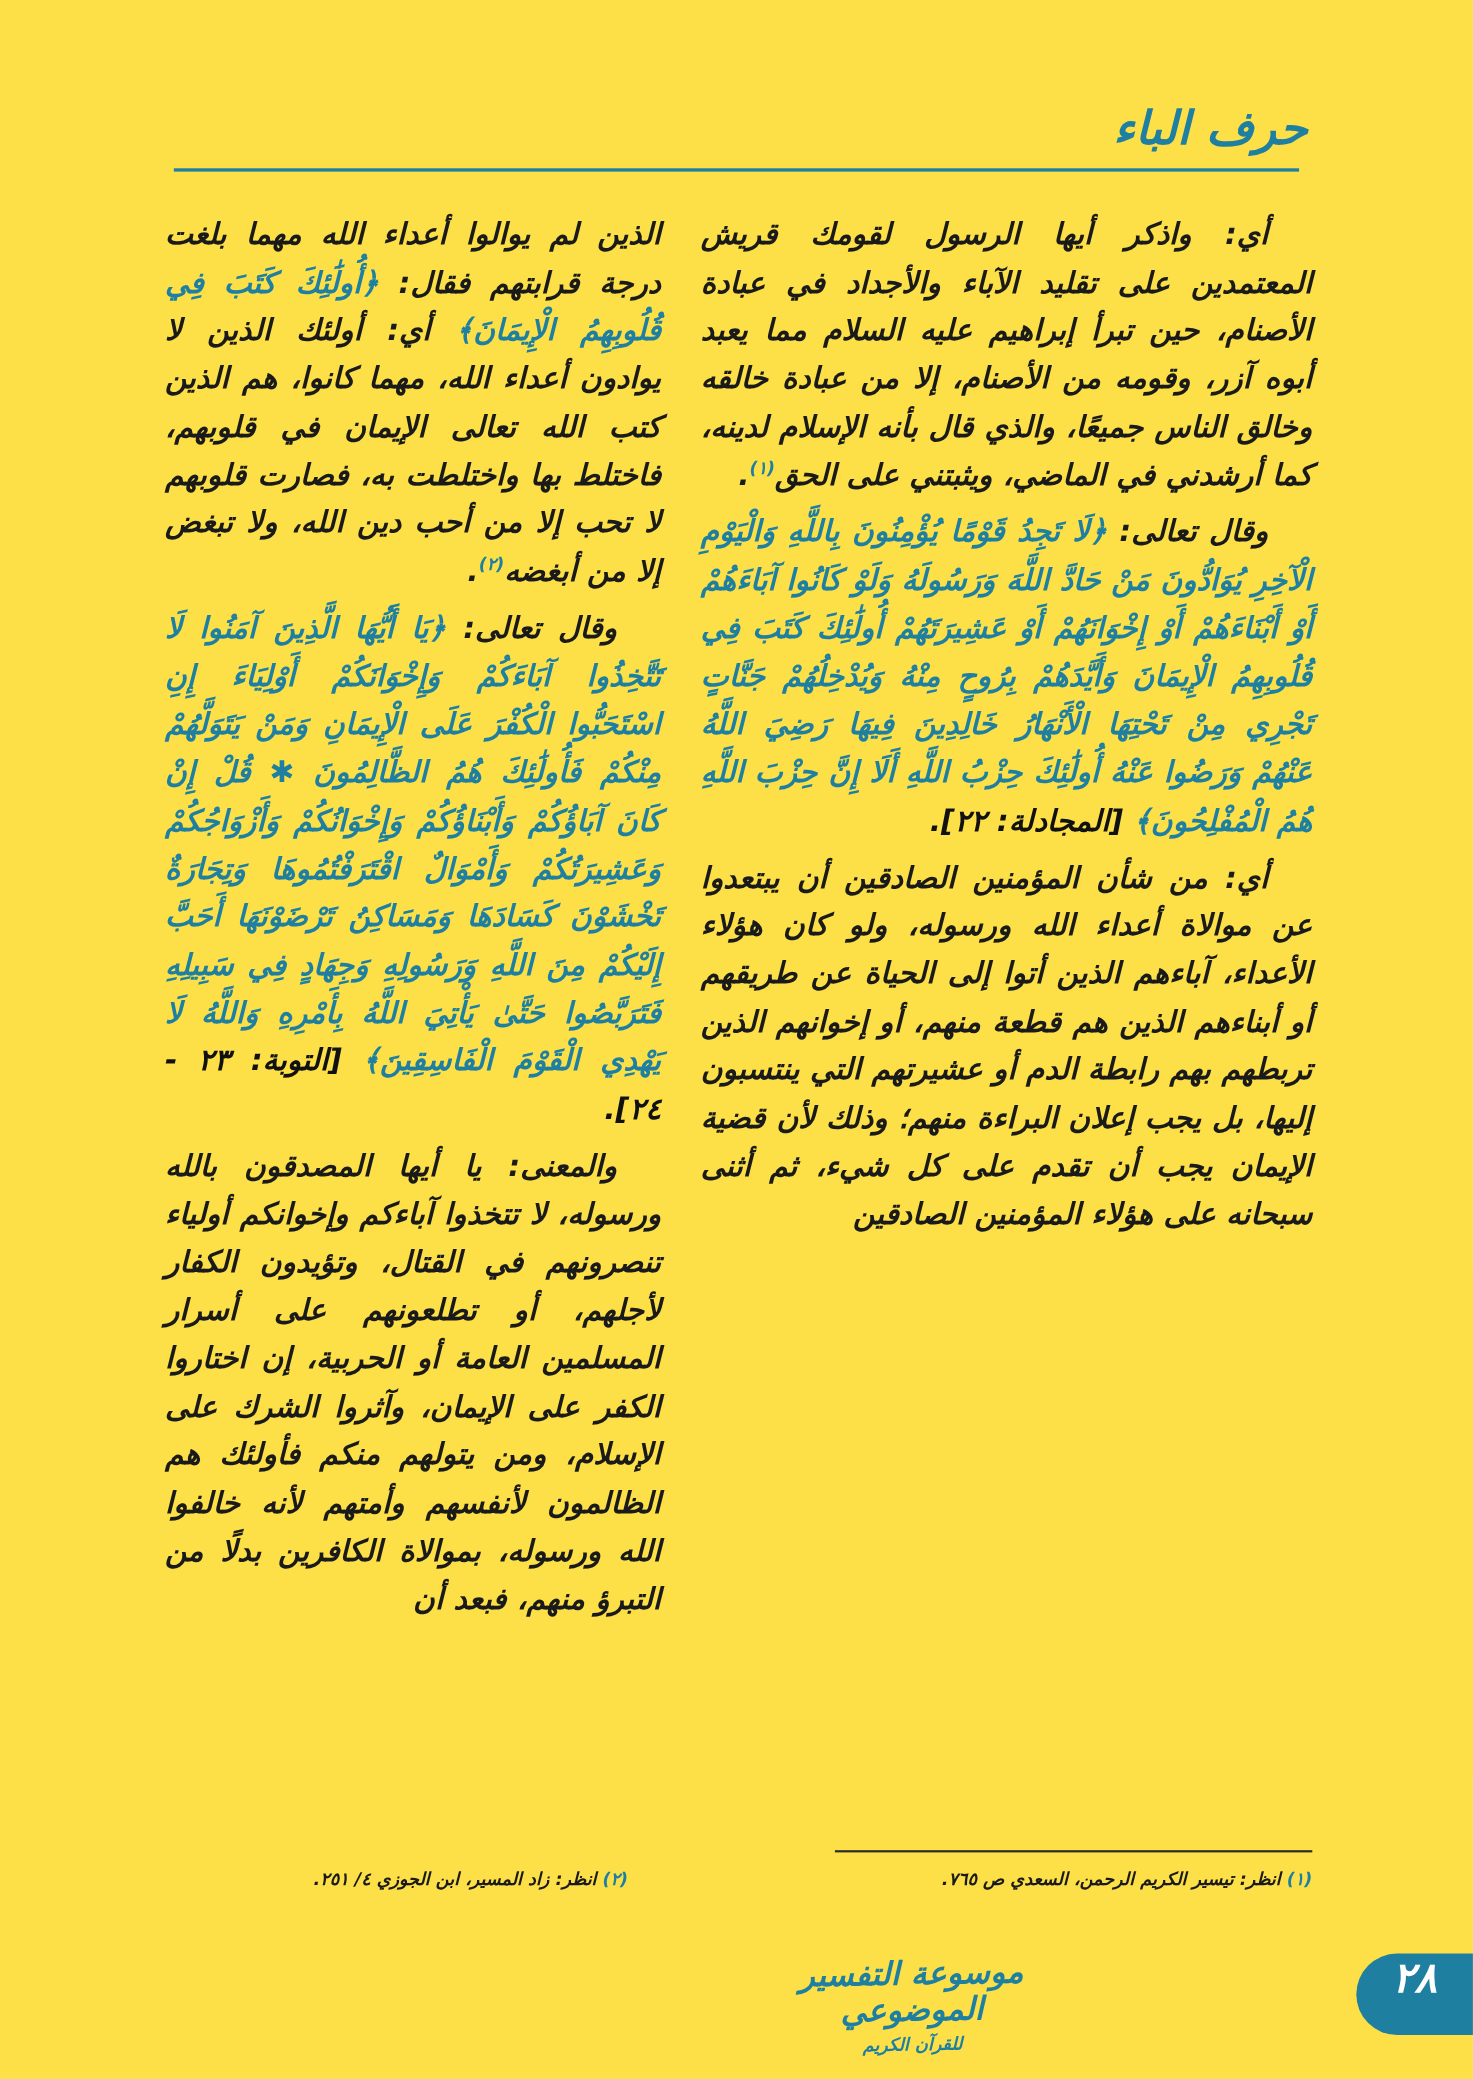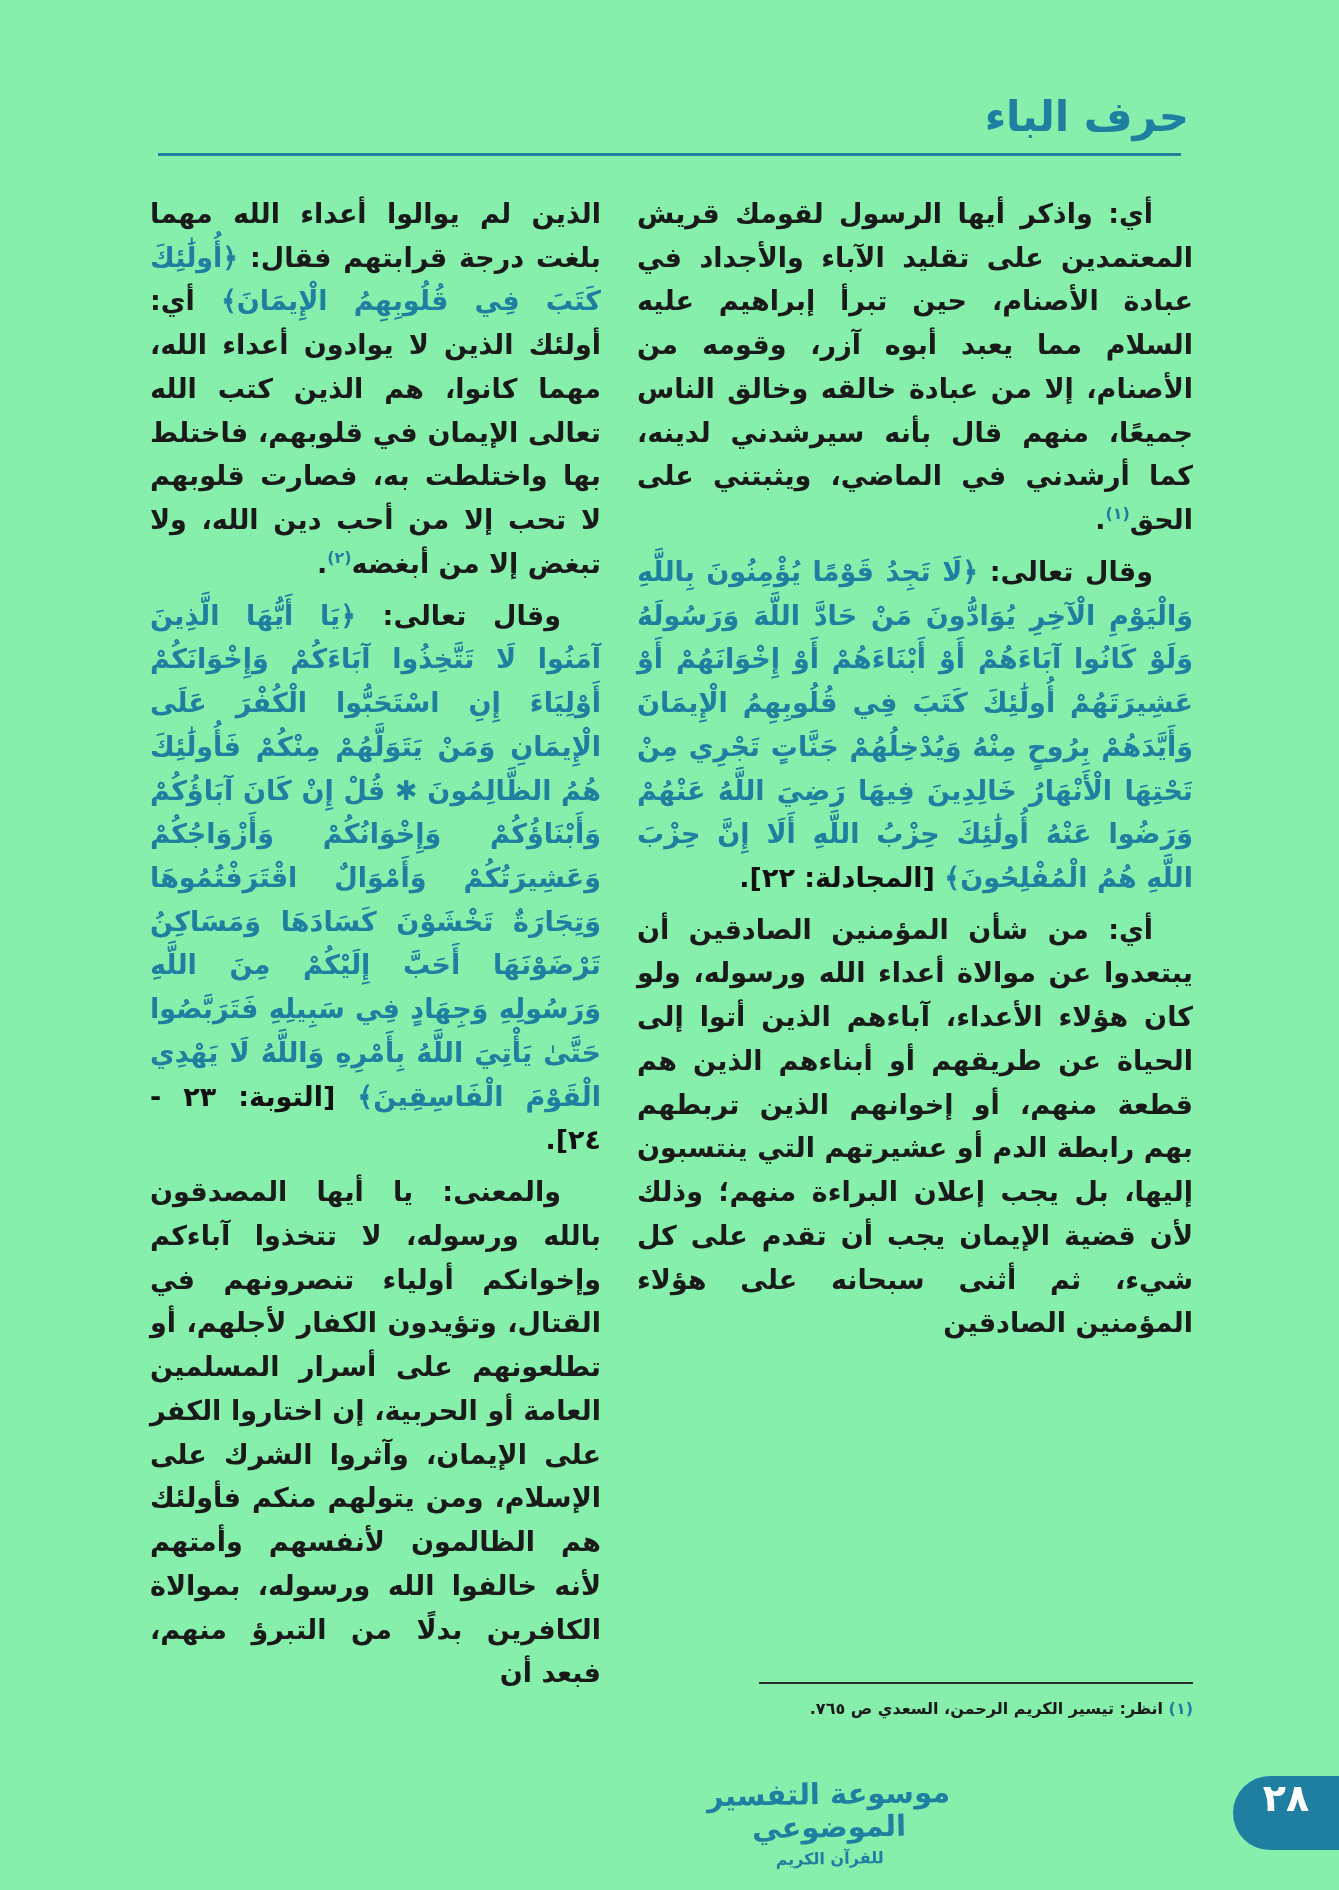--- a/index.html
+++ b/index.html
@@ -1,24 +1,25 @@
 <!DOCTYPE html>
 <html lang="ar" dir="rtl" style="--accent: #1e7fa1; --ink: #1a1a1a;"><head>
 <meta charset="utf-8">
 <style>
   :root{
     --accent:#1e7fa1;
     --ink:#1a1a1a;
   }
   html,body{margin:0;padding:0;background:#ffffff;}
   .page{
-    width:1339px;height:1890px;position:relative;background:#86efac;
+    width:1339px;height:1890px;position:relative;background:#fde047;
     direction:rtl;overflow:hidden;margin:0 auto;
     font-family:"DejaVu Sans","Liberation Sans",sans-serif;
     color:var(--ink);
+    font-style:italic;
   }
   
   .header{padding:92px 150px 0 150px;}
   .header-title{
     color:var(--accent);font-size:42px;font-weight:700;
     letter-spacing:1px;display:inline-block;
   }
   .header-rule{border:0;border-top:3px solid var(--accent);margin:12px 8px 0 8px;}
   
   .main{
@@ -64,36 +65,39 @@
 
   <div class="header">
     <span class="header-title">حرف الباء</span>
     <hr class="header-rule">
   </div>
 
   <div class="main">
 
     <div class="col col-right">
       <div>
-          <p class="para indent"><span class="seg-plain">أي: واذكر أيها الرسول لقومك قريش المعتمدين على تقليد الآباء والأجداد في عبادة الأصنام، حين تبرأ إبراهيم عليه السلام مما يعبد أبوه آزر، وقومه من الأصنام، إلا من عبادة خالقه وخالق الناس جميعًا، منهم قال بأنه سيرشدني لدينه، كما أرشدني في الماضي، ويثبتني على الحق</span><sup class="seg-note">(١)</sup><span class="seg-plain">.</span></p>
+          <p class="para indent"><span class="seg-plain">أي: واذكر أيها الرسول لقومك قريش المعتمدين على تقليد الآباء والأجداد في عبادة الأصنام، حين تبرأ إبراهيم عليه السلام مما يعبد أبوه آزر، وقومه من الأصنام، إلا من عبادة خالقه وخالق الناس جميعًا، والذي قال بأنه الإسلام لدينه، كما أرشدني في الماضي، ويثبتني على الحق</span><sup class="seg-note">(١)</sup><span class="seg-plain">.</span></p>
           <p class="para indent"><span class="seg-plain">وقال تعالى: </span><span class="seg-quran">﴿لَا تَجِدُ قَوْمًا يُؤْمِنُونَ بِاللَّهِ وَالْيَوْمِ الْآخِرِ يُوَادُّونَ مَنْ حَادَّ اللَّهَ وَرَسُولَهُ وَلَوْ كَانُوا آبَاءَهُمْ أَوْ أَبْنَاءَهُمْ أَوْ إِخْوَانَهُمْ أَوْ عَشِيرَتَهُمْ أُولَٰئِكَ كَتَبَ فِي قُلُوبِهِمُ الْإِيمَانَ وَأَيَّدَهُمْ بِرُوحٍ مِنْهُ وَيُدْخِلُهُمْ جَنَّاتٍ تَجْرِي مِنْ تَحْتِهَا الْأَنْهَارُ خَالِدِينَ فِيهَا رَضِيَ اللَّهُ عَنْهُمْ وَرَضُوا عَنْهُ أُولَٰئِكَ حِزْبُ اللَّهِ أَلَا إِنَّ حِزْبَ اللَّهِ هُمُ الْمُفْلِحُونَ﴾</span><span class="seg-ref"> [المجادلة: ٢٢].</span></p>
           <p class="para indent"><span class="seg-plain">أي: من شأن المؤمنين الصادقين أن يبتعدوا عن موالاة أعداء الله ورسوله، ولو كان هؤلاء الأعداء، آباءهم الذين أتوا إلى الحياة عن طريقهم أو أبناءهم الذين هم قطعة منهم، أو إخوانهم الذين تربطهم بهم رابطة الدم أو عشيرتهم التي ينتسبون إليها، بل يجب إعلان البراءة منهم؛ وذلك لأن قضية الإيمان يجب أن تقدم على كل شيء، ثم أثنى سبحانه على هؤلاء المؤمنين الصادقين</span></p>
         </div>
       <div class="footnote footnote-right">
         <hr class="fn-rule">
         <span class="fn-marker">(١)</span><span class="fn-text"> انظر: تيسير الكريم الرحمن، السعدي ص ٧٦٥.</span>
       </div>
     </div>
 
     <div class="col col-left">
       <div>
           <p class="para"><span class="seg-plain">الذين لم يوالوا أعداء الله مهما بلغت درجة قرابتهم فقال: </span><span class="seg-quran">﴿أُولَٰئِكَ كَتَبَ فِي قُلُوبِهِمُ الْإِيمَانَ﴾</span><span class="seg-plain"> أي: أولئك الذين لا يوادون أعداء الله، مهما كانوا، هم الذين كتب الله تعالى الإيمان في قلوبهم، فاختلط بها واختلطت به، فصارت قلوبهم لا تحب إلا من أحب دين الله، ولا تبغض إلا من أبغضه</span><sup class="seg-note">(٢)</sup><span class="seg-plain">.</span></p>
           <p class="para indent"><span class="seg-plain">وقال تعالى: </span><span class="seg-quran">﴿يَا أَيُّهَا الَّذِينَ آمَنُوا لَا تَتَّخِذُوا آبَاءَكُمْ وَإِخْوَانَكُمْ أَوْلِيَاءَ إِنِ اسْتَحَبُّوا الْكُفْرَ عَلَى الْإِيمَانِ وَمَنْ يَتَوَلَّهُمْ مِنْكُمْ فَأُولَٰئِكَ هُمُ الظَّالِمُونَ ✱ قُلْ إِنْ كَانَ آبَاؤُكُمْ وَأَبْنَاؤُكُمْ وَإِخْوَانُكُمْ وَأَزْوَاجُكُمْ وَعَشِيرَتُكُمْ وَأَمْوَالٌ اقْتَرَفْتُمُوهَا وَتِجَارَةٌ تَخْشَوْنَ كَسَادَهَا وَمَسَاكِنُ تَرْضَوْنَهَا أَحَبَّ إِلَيْكُمْ مِنَ اللَّهِ وَرَسُولِهِ وَجِهَادٍ فِي سَبِيلِهِ فَتَرَبَّصُوا حَتَّىٰ يَأْتِيَ اللَّهُ بِأَمْرِهِ وَاللَّهُ لَا يَهْدِي الْقَوْمَ الْفَاسِقِينَ﴾</span><span class="seg-ref"> [التوبة: ٢٣ - ٢٤].</span></p>
           <p class="para indent"><span class="seg-plain">والمعنى: يا أيها المصدقون بالله ورسوله، لا تتخذوا آباءكم وإخوانكم أولياء تنصرونهم في القتال، وتؤيدون الكفار لأجلهم، أو تطلعونهم على أسرار المسلمين العامة أو الحربية، إن اختاروا الكفر على الإيمان، وآثروا الشرك على الإسلام، ومن يتولهم منكم فأولئك هم الظالمون لأنفسهم وأمتهم لأنه خالفوا الله ورسوله، بموالاة الكافرين بدلًا من التبرؤ منهم، فبعد أن</span></p>
         </div>
+      <div class="footnote footnote-left">
+        <span class="fn-marker">(٢)</span><span class="fn-text"> انظر: زاد المسير، ابن الجوزي ٤/ ٢٥١.</span>
+      </div>
     </div>
 
   </div>
 
   <div class="emblem">
     <span class="emblem-l1">موسوعة التفسير الموضوعي</span>
     <span class="emblem-l2">للقرآن الكريم</span>
   </div>
 
   <div class="page-pill">

